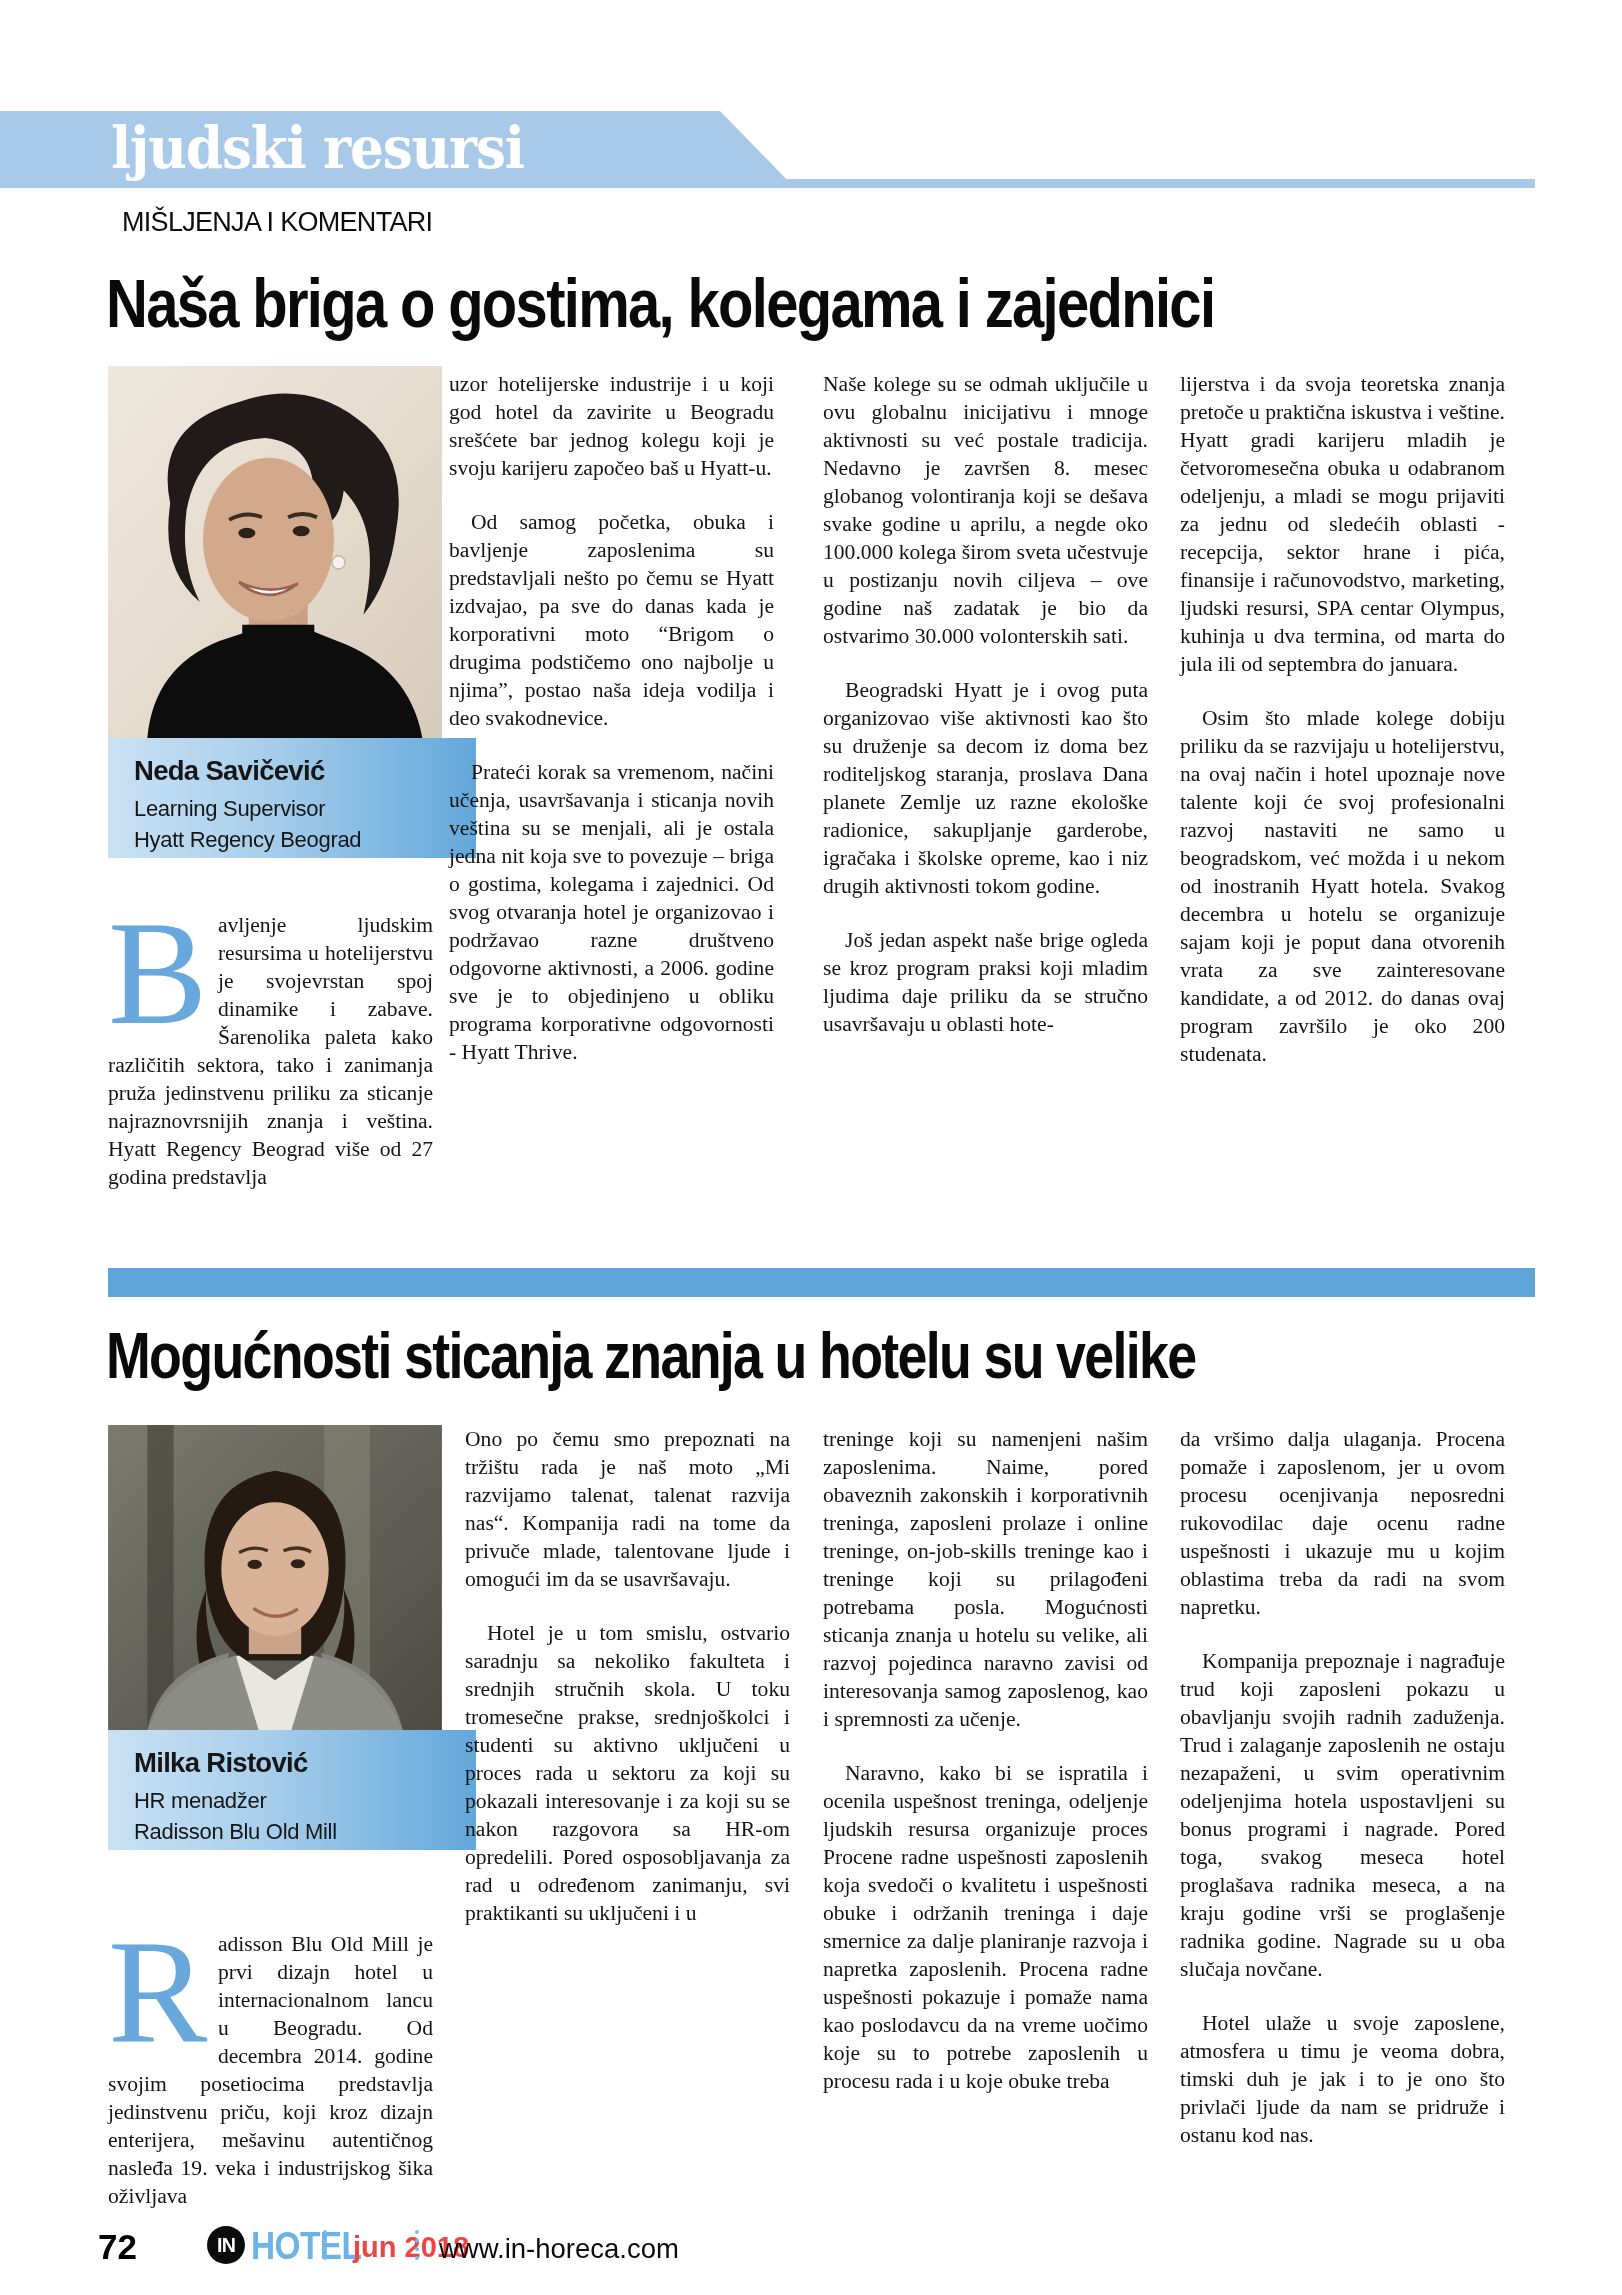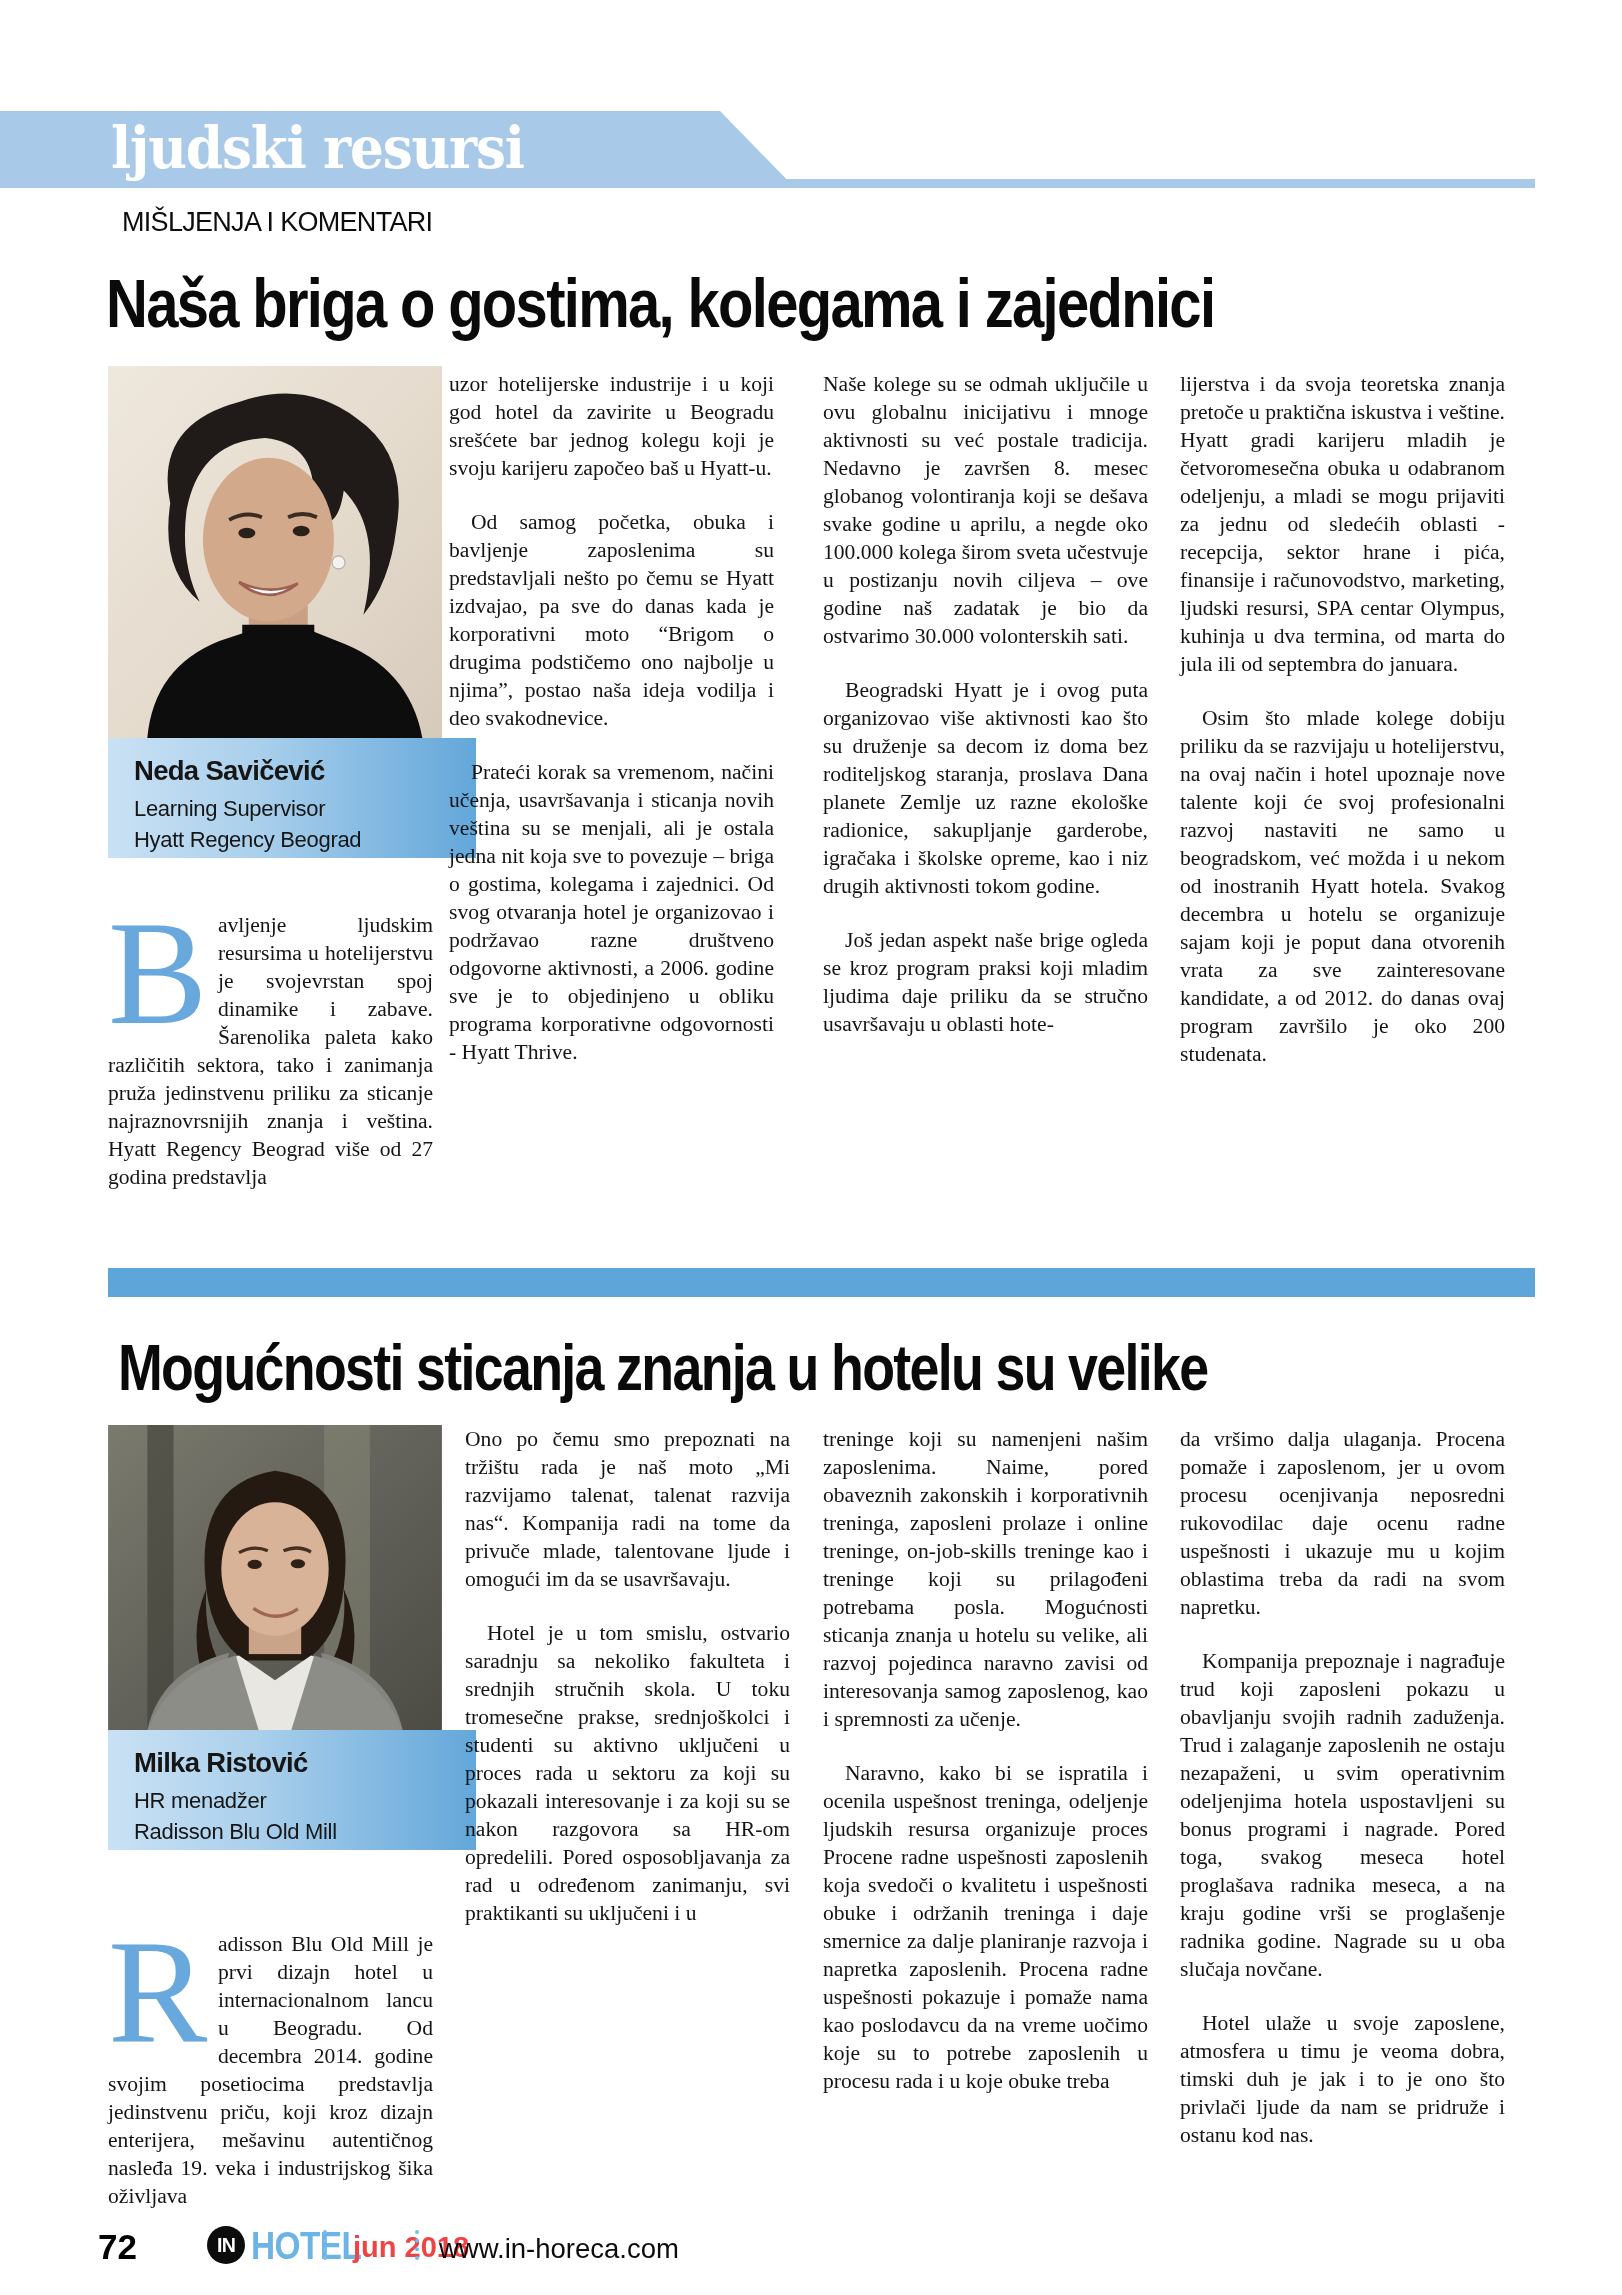--- a/index.html
+++ b/index.html
@@ -117,21 +117,21 @@
   <p>Još jedan aspekt naše brige ogleda se kroz program praksi koji mladim ljudima daje priliku da se stručno usavršavaju u oblasti hote-</p>
 </div>
 
 <div class="col" style="left:1180px;top:370px;">
   <p>lijerstva i da svoja teoretska znanja pretoče u praktična iskustva i veštine. Hyatt gradi karijeru mladih je četvoromesečna obuka u odabranom odeljenju, a mladi se mogu prijaviti za jednu od sledećih oblasti - recepcija, sektor hrane i pića, finansije i računovodstvo, marketing, ljudski resursi, SPA centar Olympus, kuhinja u dva termina, od marta do jula ili od septembra do januara.</p>
   <p>Osim što mlade kolege dobiju priliku da se razvijaju u hotelijerstvu, na ovaj način i hotel upoznaje nove talente koji će svoj profesionalni razvoj nastaviti ne samo u beogradskom, već možda i u nekom od inostranih Hyatt hotela. Svakog decembra u hotelu se organizuje sajam koji je poput dana otvorenih vrata za sve zainteresovane kandidate, a od 2012. do danas ovaj program završilo je oko 200 studenata.</p>
 </div>
 
 <div class="abs divider"></div>
 
-<h1 class="abs headline headline2" style="margin:12px;"><span class="squeeze">Mogućnosti sticanja znanja u hotelu su velike</span></h1>
+<h1 class="abs headline headline2" style="margin:0;"><span class="squeeze">Mogućnosti sticanja znanja u hotelu su velike</span></h1>
 
 <div class="abs photo" style="left:108px;top:1425px;width:334px;height:305px;">
   <svg width="334" height="305" viewBox="0 0 510 466" xmlns="http://www.w3.org/2000/svg">
     <defs>
       <linearGradient id="bg2" x1="0" y1="0" x2="1" y2="1">
         <stop offset="0" stop-color="#7a7a6e"></stop>
           <stop offset=".5" stop-color="#62625a"></stop>
           <stop offset="1" stop-color="#4c4c44"></stop>
       </linearGradient>
     </defs>

